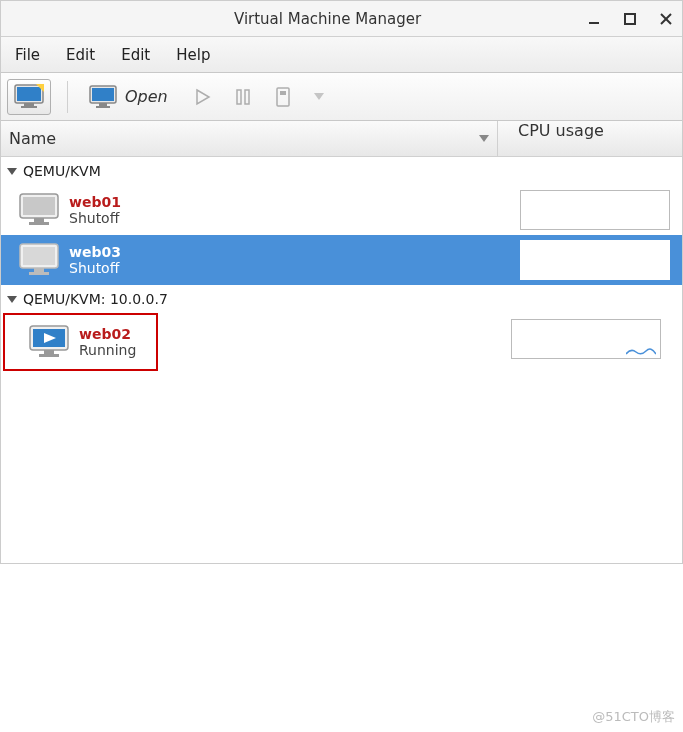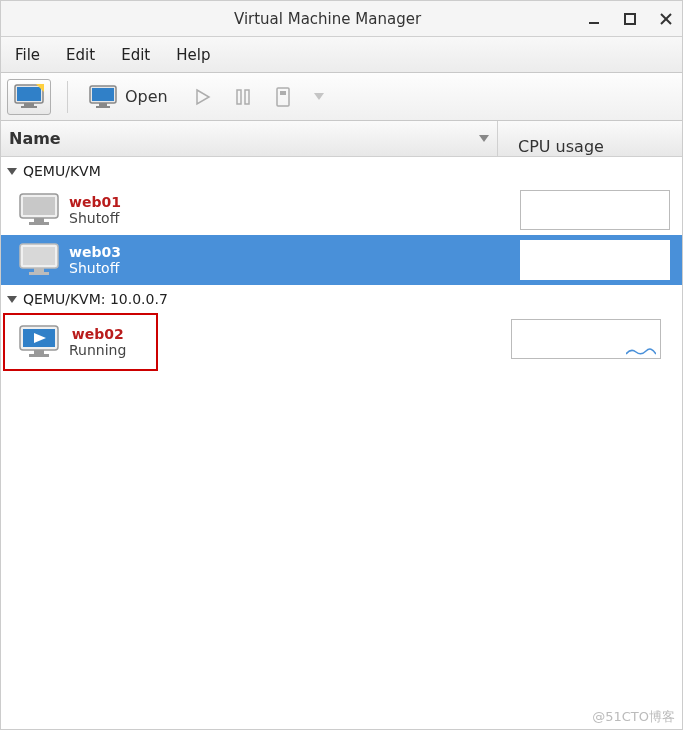--- a/index.html
+++ b/index.html
@@ -1,37 +1,37 @@
 <!DOCTYPE html>
 <html><head>
   <meta charset="utf-8">
   <style>
     * { box-sizing: border-box; margin: 0; padding: 0; }
     body { font-family: "DejaVu Sans", "Liberation Sans", Arial, sans-serif; font-size: 14px; background: #fff; width: 683px; height: 732px; overflow: hidden; position: relative; }
     
-    .window { width: 683px; height: 730px; display: flex; flex-direction: column; border: 1px solid #ccc; }
+    .window { width: 683px; height: 564px; display: flex; flex-direction: column; border: 1px solid #ccc; }
     
     .titlebar { height: 36px; background: #f5f5f5; display: flex; align-items: center; padding: 0 8px; border-bottom: 1px solid #d0d0d0; }
     .titlebar-title { flex: 1; text-align: center; font-size: 15px; color: #333; font-weight: 500; }
     .titlebar-controls { display: flex; gap: 20px; align-items: center; }
     .win-btn { width: 16px; height: 16px; display: flex; align-items: center; justify-content: center; cursor: pointer; color: #333; }
     
     .menubar { height: 36px; background: linear-gradient(#f8f8f8, #ececec); display: flex; align-items: center; padding: 0 4px; border-bottom: 1px solid #c8c8c8; gap: 6px; }
     .menu-item { padding: 4px 10px; font-size: 15px; color: #222; cursor: pointer; }
     
-    .toolbar { height: 48px; background: linear-gradient(#fdfdfd, #f0f0f0); display: flex; align-items: center; padding: 0 6px; border-bottom: 1px solid #c8c8c8; gap: 8px; }
+    .toolbar { height: 48px; background: linear-gradient(#fdfdfd, #f0f0f0); display: flex; align-items: center; padding: 0 6px; border-bottom: 1px solid #c8c8c8; gap: 8px; font-style: italic; }
     .tb-btn { height: 36px; padding: 0 6px; display: flex; align-items: center; justify-content: center; border: 1px solid transparent; border-radius: 3px; cursor: pointer; }
     .tb-btn.active { border: 1px solid #b0b0b0; background: linear-gradient(#ffffff, #e8e8e8); }
     .tb-open { display: flex; align-items: center; gap: 8px; font-size: 16px; color: #333; padding: 0 10px 0 4px; }
     .tb-sep { width: 1px; height: 32px; background: #d0d0d0; margin: 0 8px; }
     .tb-icon-disabled { opacity: 0.45; }
     
     .columns { height: 36px; display: flex; border-bottom: 1px solid #d0d0d0; background: linear-gradient(#fafafa, #e8e8e8); }
-    .col-name { flex: 1; display: flex; align-items: center; padding: 0 8px; font-size: 16px; color: #333; border-right: 1px solid #d0d0d0; justify-content: space-between; font-weight: bold; }
-    .col-cpu { width: 172px; display: flex; align-items: flex-end; padding: 0 8px; font-size: 16px; color: #333; margin-left: 12px; }
+    .col-name { flex: 1; display: flex; align-items: center; padding: 0 8px; font-size: 16px; color: #333; border-right: 1px solid #d0d0d0; justify-content: space-between; }
+    .col-cpu { width: 172px; display: flex; align-items: flex-start; padding: 0 8px; font-size: 16px; color: #333; margin-left: 12px; }
     
     .tree { flex: 1; background: #fff; overflow: auto; }
     
     .group-row { display: flex; align-items: center; height: 28px; padding: 0 6px; gap: 6px; cursor: pointer; }
     .group-label { font-size: 14px; color: #222; }
     
     .vm-row { display: flex; align-items: center; height: 50px; }
     .vm-name-cell { flex: 1; display: flex; align-items: center; gap: 10px; padding-left: 18px; }
     .vm-cpu-cell { width: 170px; padding: 0 8px; }
     .vm-info { display: flex; flex-direction: column; }
@@ -182,21 +182,21 @@
         <div class="cpu-graph"></div>
       </div>
     </div>
 
     <div class="group-row">
       <span class="expand-triangle"></span>
       <span class="group-label">QEMU/KVM: 10.0.0.7</span>
     </div>
 
     <div class="vm-row highlight-box" style="width:155px;margin-left:2px;height:58px;">
-      <div class="vm-name-cell" style="padding-left:14px;text-align:center;">
+      <div class="vm-name-cell" style="padding-left:24px;">
         <svg class="monitor-icon" width="40" height="34" viewBox="0 0 40 34">
           <rect x="1" y="1" width="38" height="24" rx="3" fill="#f0f0f0" stroke="#999" stroke-width="1.5"></rect>
           <rect x="4" y="4" width="32" height="18" fill="#3080c8"></rect>
           <polygon points="15,8 27,13 15,18" fill="#fff"></polygon>
           <rect x="15" y="25" width="10" height="4" fill="#999"></rect>
           <rect x="10" y="29" width="20" height="3" fill="#999"></rect>
         </svg>
         <div class="vm-info">
           <span class="vm-name">web02</span>
           <span class="vm-status">Running</span>

